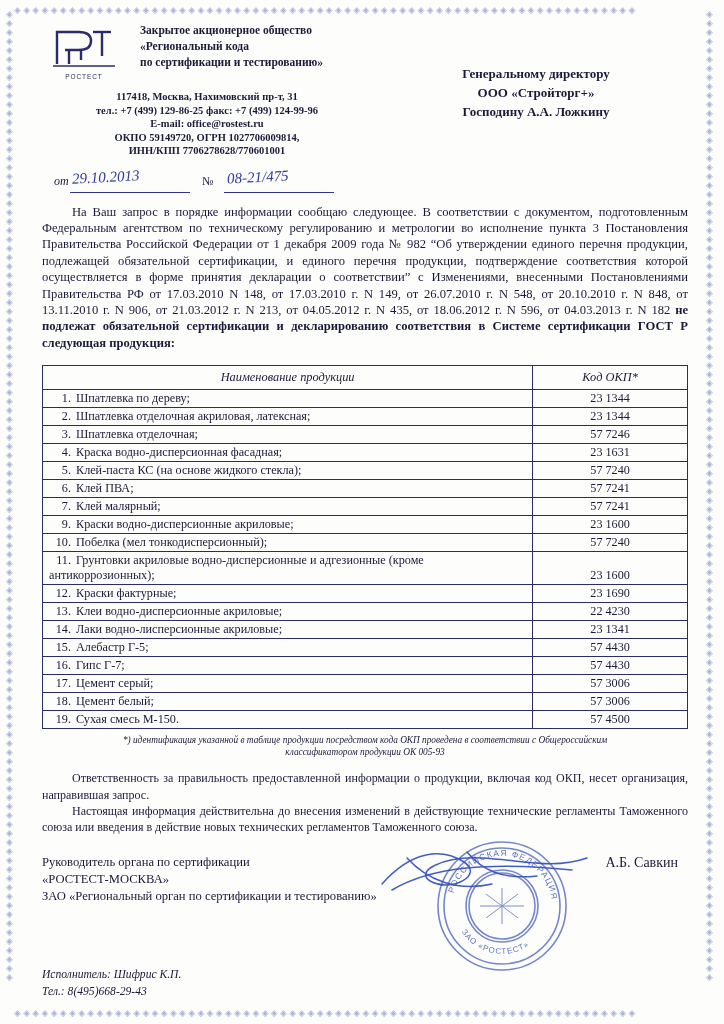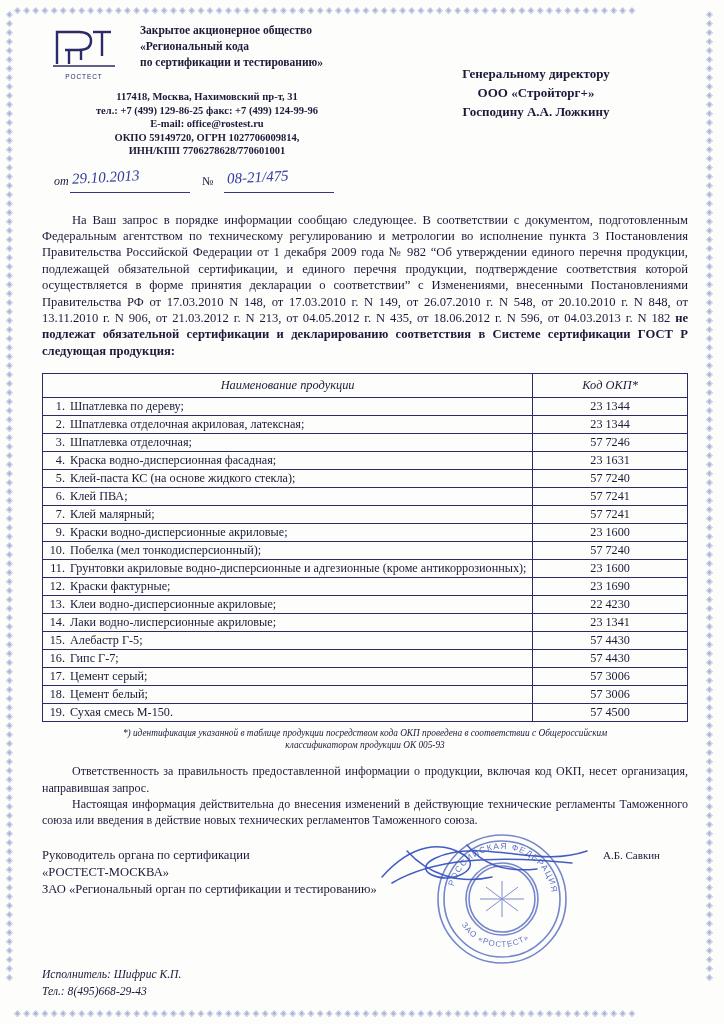--- a/index.html
+++ b/index.html
@@ -136,21 +136,21 @@
     position: absolute;
     top: 22px;
     height: 1px;
     background: #33338a;
   }
   .ul1 { left: 28px; width: 120px; }
   .ul2 { left: 182px; width: 110px; }
 
   
   .body-text {
-    margin-top: 16px;
+    margin-top: 8px;
     font-size: 12.6px;
     line-height: 16.4px;
     text-align: justify;
     text-indent: 0;
   }
   .body-text p {
     margin: 0;
     text-align: justify;
   }
   .indent { text-indent: 30px; }
@@ -158,21 +158,21 @@
 
   
   table.products {
     margin-top: 14px;
     width: 100%;
     border-collapse: collapse;
     font-size: 12.2px;
   }
   table.products th, table.products td {
     border: 1px solid #2b2b6a;
-    padding: 1px 0;
+    padding: 1px 6px;
     vertical-align: top;
   }
   table.products thead th {
     font-style: italic;
     font-weight: normal;
     text-align: center;
     padding: 4px 2px;
     font-size: 12.4px;
   }
   th.col-name { width: 76%; }
@@ -205,23 +205,23 @@
   
   .signature {
     margin-top: 18px;
     position: relative;
     font-size: 12.6px;
     line-height: 17px;
     height: 80px;
   }
   .sig-name {
     position: absolute;
-    right: 28px;
+    right: 10px;
     top: 0;
-    font-size: 11px;
+    font-size: 14px;
   }
   .stamp {
     position: absolute;
     left: 390px;
     top: -18px;
     width: 140px;
     height: 140px;
     opacity: .82;
   }
   .sig-scribble {

